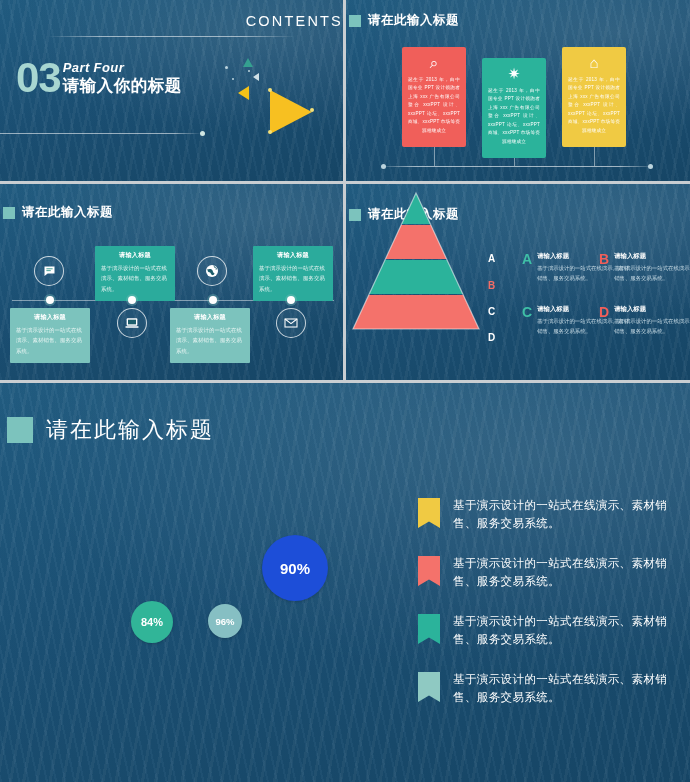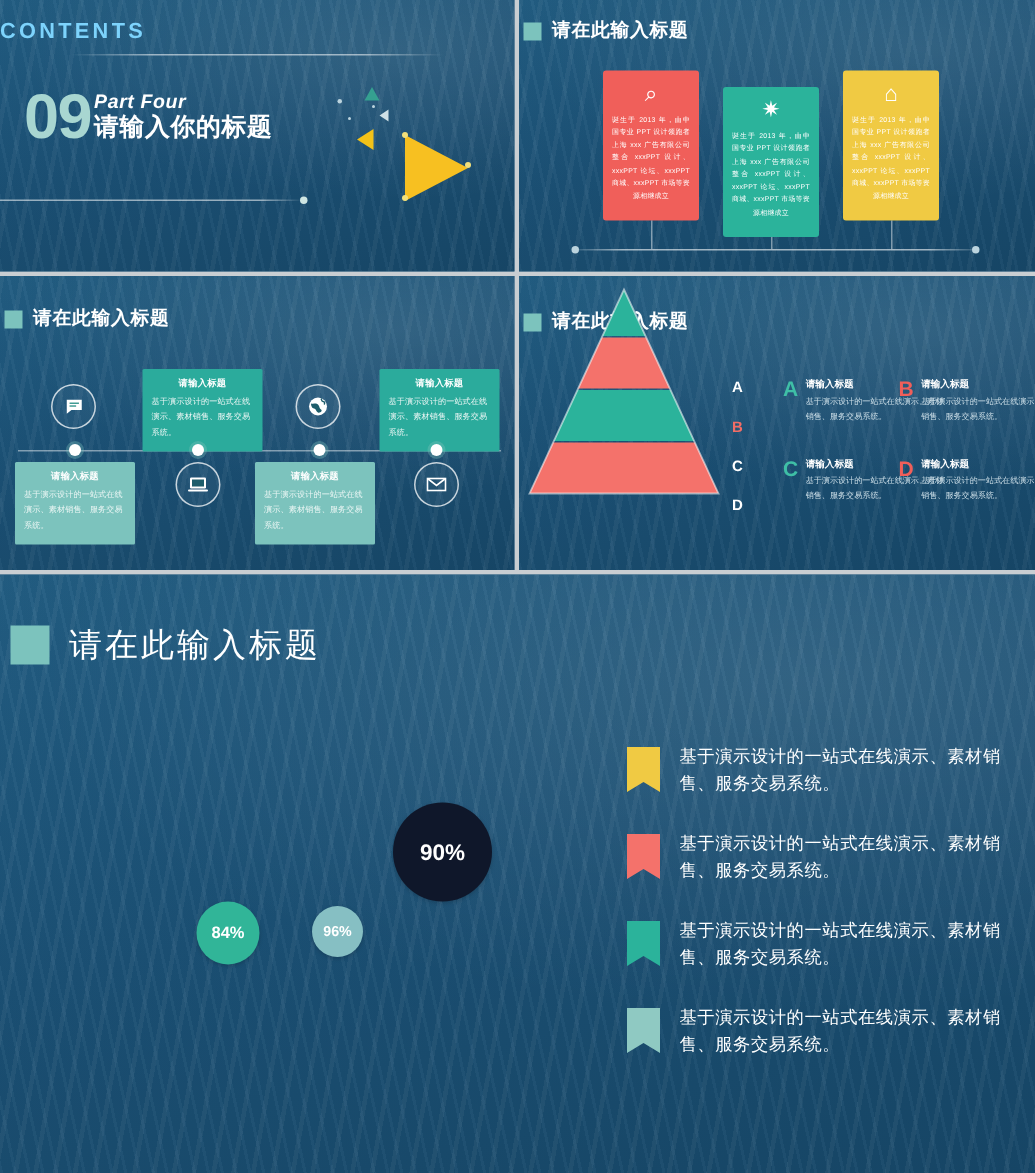--- a/index.html
+++ b/index.html
@@ -38,23 +38,23 @@
   
   #slide-contents { left: 0;   top: 0;   width: 343px; height: 181px; }
   #slide-cards    { left: 346px; top: 0; width: 344px; height: 181px; }
   #slide-timeline { left: 0;   top: 184px; width: 343px; height: 196px; }
   #slide-pyramid  { left: 346px; top: 184px; width: 344px; height: 196px; }
   #slide-bubbles  { left: 0;   top: 383px; width: 690px; height: 399px; }
 
   
   .contents-title {
     position: absolute; left: 0; right: 0; top: 13px;
-    text-align: left;
-    color: #7dd3fc;
-    font-size: 14.5px; font-weight: bold; letter-spacing: 2.2px;
+    text-align: right;
+    color: #ffffff;
+    font-size: 14.5px; font-weight: normal; letter-spacing: 2.2px;
   }
   .contents-rule {
     position: absolute; left: 47px; top: 36px; width: 249px; height: 1px;
     background: linear-gradient(to right, rgba(255,255,255,0.0), rgba(255,255,255,0.55) 22%, rgba(255,255,255,0.55) 78%, rgba(255,255,255,0.0));
   }
   .part-block { position: absolute; left: 16px; top: 61px; display: flex; align-items: flex-end; }
   .part-num {
     color: #a8d6d1; font-size: 42px; font-weight: bold; line-height: 0.82;
     letter-spacing: -1px;
   }
@@ -167,21 +167,21 @@
 </head>
 <body>
 
 <div class="page">
 
   <div class="slide" id="slide-contents">
     <div class="contents-title">CONTENTS</div>
     <div class="contents-rule"></div>
 
     <div class="part-block">
-      <div class="part-num">09</div>
+      <div class="part-num">03</div>
       <div class="part-texts">
         <div class="part-sub">Part Four</div>
         <div class="part-main">请输入你的标题</div>
       </div>
     </div>
 
     <div class="bottom-rule"></div>
 
     <div class="tri tri-teal-up"></div>
     <div class="tri tri-white-l"></div>
@@ -345,21 +345,21 @@
   </div>
 
   <div class="slide" id="slide-bubbles">
     <div class="sec-title">
       <span class="sq"></span>
       <span class="tx">请在此输入标题</span>
     </div>
 
     <div class="bub" style="left:131px;top:218px;width:42px;height:42px;background:#31b598;font-size:11px;">84%</div>
     <div class="bub" style="left:208px;top:221px;width:34px;height:34px;background:#86bfc3;font-size:9.5px;">96%</div>
-    <div class="bub" style="left:262px;top:152px;width:66px;height:66px;background:#0f172a;font-size:15px;">90%</div>
+    <div class="bub" style="left:262px;top:152px;width:66px;height:66px;background:#1d4ed8;font-size:15px;">90%</div>
 
     <div class="leg" style="left:418px;top:113px;width:250px;">
       <span class="ribbon" style="background:#f0ca43;"></span>
       <span class="lt">基于演示设计的一站式在线演示、素材销售、服务交易系统。</span>
     </div>
     <div class="leg" style="left:418px;top:171px;width:250px;">
       <span class="ribbon" style="background:#f4726b;"></span>
       <span class="lt">基于演示设计的一站式在线演示、素材销售、服务交易系统。</span>
     </div>
     <div class="leg" style="left:418px;top:229px;width:250px;">

